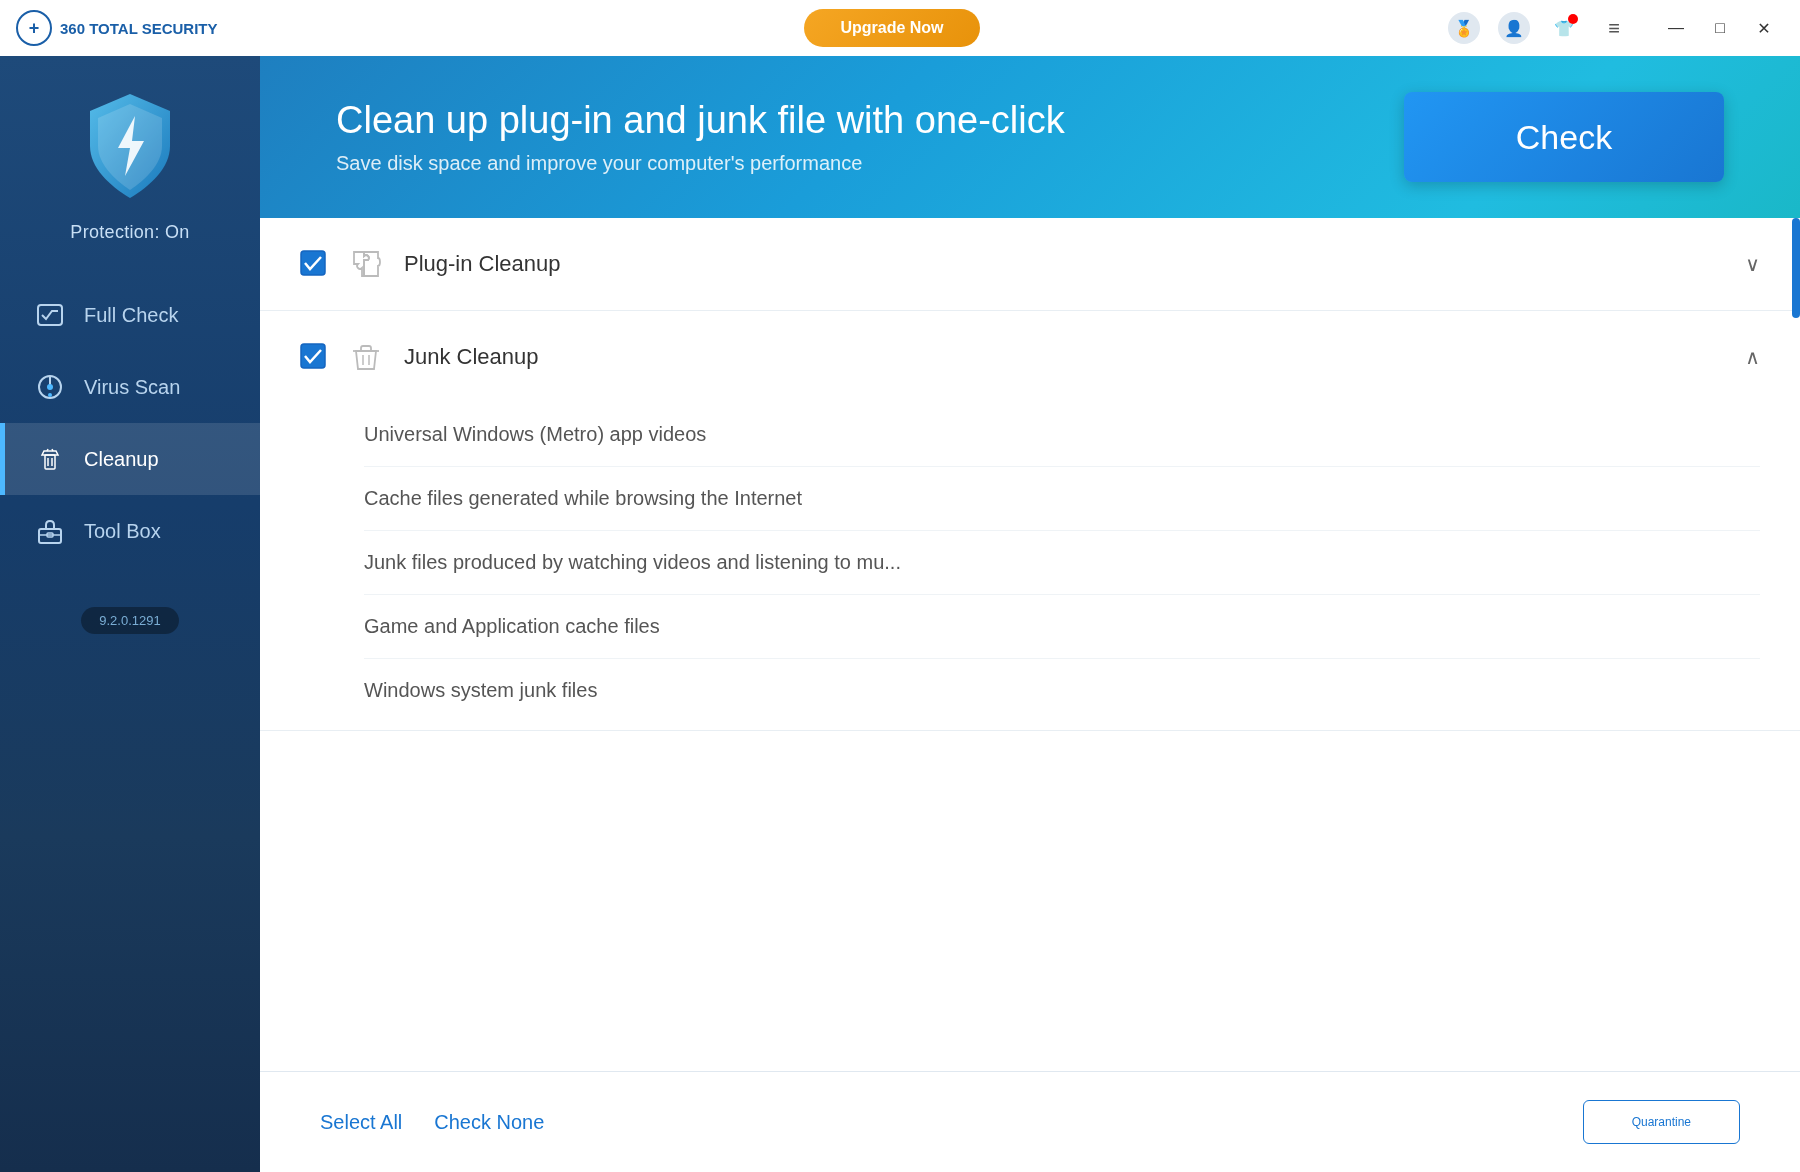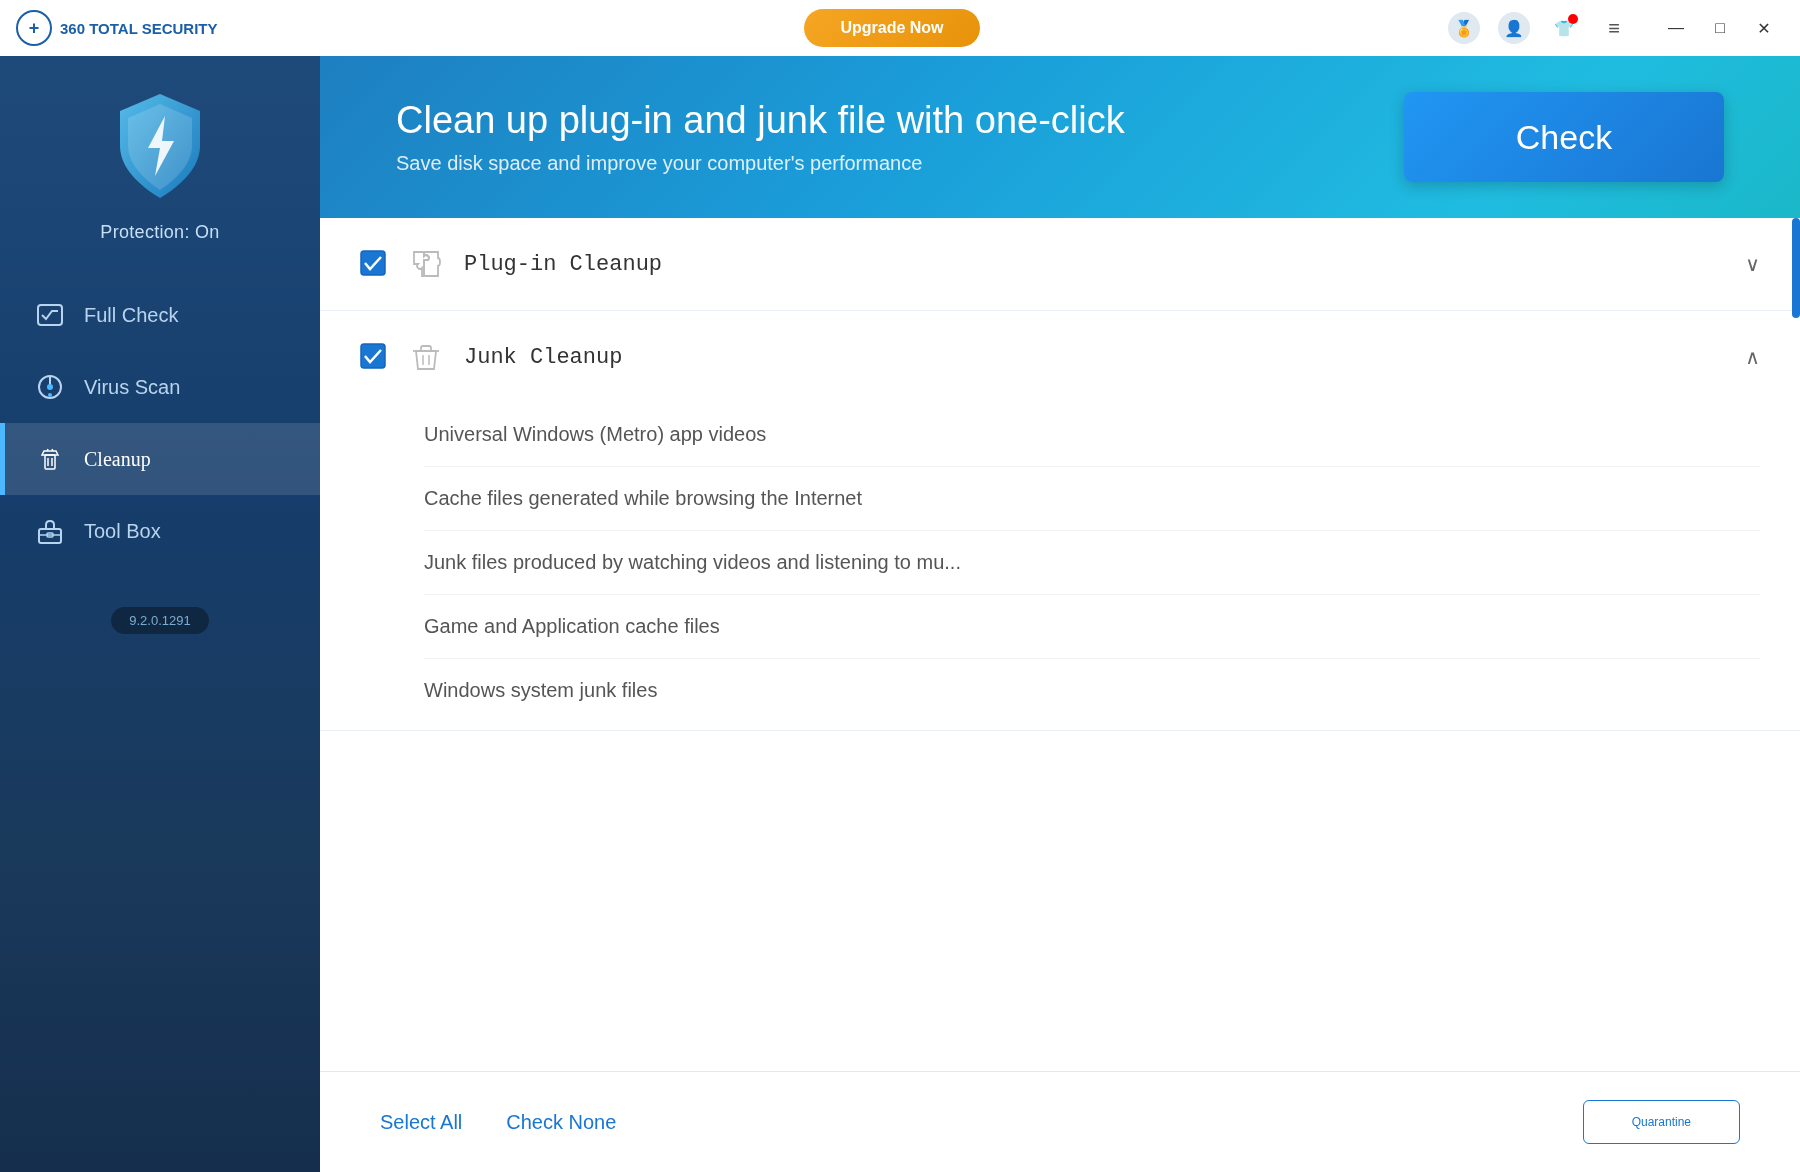--- a/index.html
+++ b/index.html
@@ -74,21 +74,21 @@
 
     
     .main-layout {
       flex: 1;
       display: flex;
       overflow: hidden;
     }
 
     
     .sidebar {
-      width: 320px;
+      width: 260px;
       background: linear-gradient(180deg, #1e4a7a 0%, #163d6b 40%, #1a3a5c 70%, #152e4d 100%);
       display: flex;
       flex-direction: column;
       align-items: center;
       padding: 30px 0 36px;
       flex-shrink: 0;
     }
     .shield-container {
       margin-bottom: 12px;
     }
@@ -210,21 +210,20 @@
       width: 36px; height: 36px;
       display: flex; align-items: center; justify-content: center;
       font-size: 26px;
       color: #999;
       flex-shrink: 0;
     }
     .item-label {
       flex: 1;
       font-size: 22px;
       color: #333;
-      font-family: Liberation Mono, monospace;
     }
     .chevron {
       font-size: 20px;
       color: #666;
     }
 
     
     .sub-items {
       padding: 0 40px 8px 104px;
     }
@@ -239,21 +238,21 @@
     
     .footer-bar {
       background: #fff;
       border-top: 1px solid #e0e8f0;
       padding: 28px 60px;
       display: flex;
       align-items: center;
       justify-content: space-between;
       flex-shrink: 0;
     }
-    .footer-left { display: flex; gap: 44px; }
+    .footer-left { display: flex; gap: 32px; }
     .footer-link {
       color: #1976d2;
       font-size: 20px;
       cursor: pointer;
       background: none;
       border: none;
       text-decoration: none;
     }
     .quarantine-btn {
       border: 1.5px solid #1976d2;
@@ -350,21 +349,21 @@
         <div class="nav-icon">
           <svg width="28" height="28" viewBox="0 0 28 28" fill="none">
             <path d="M8 6 L20 6 L22 10 L6 10 Z" stroke="#fff" stroke-width="1.5" fill="none"></path>
             <rect x="9" y="10" width="10" height="14" rx="1" stroke="#fff" stroke-width="1.5" fill="none"></rect>
             <line x1="12" y1="13" x2="12" y2="21" stroke="#fff" stroke-width="1.5"></line>
             <line x1="16" y1="13" x2="16" y2="21" stroke="#fff" stroke-width="1.5"></line>
             <line x1="11" y1="6" x2="12" y2="4" stroke="#fff" stroke-width="1.5"></line>
             <line x1="17" y1="6" x2="16" y2="4" stroke="#fff" stroke-width="1.5"></line>
           </svg>
         </div>
-        <span style="color:#fff;font-family:Liberation Serif, serif;">Cleanup</span>
+        <span style="color:#fff;">Cleanup</span>
       </div>
 
       <div class="nav-item">
         <div class="nav-icon">
           <svg width="28" height="28" viewBox="0 0 28 28" fill="none">
             <rect x="3" y="12" width="22" height="14" rx="2" stroke="#b8d4ee" stroke-width="2" fill="none"></rect>
             <path d="M10 12 L10 8 Q10 4 14 4 Q18 4 18 8 L18 12" stroke="#b8d4ee" stroke-width="2" fill="none"></path>
             <line x1="3" y1="18" x2="25" y2="18" stroke="#b8d4ee" stroke-width="1.5"></line>
             <rect x="11" y="16" width="6" height="4" rx="1" stroke="#b8d4ee" stroke-width="1.5" fill="none"></rect>
           </svg>

